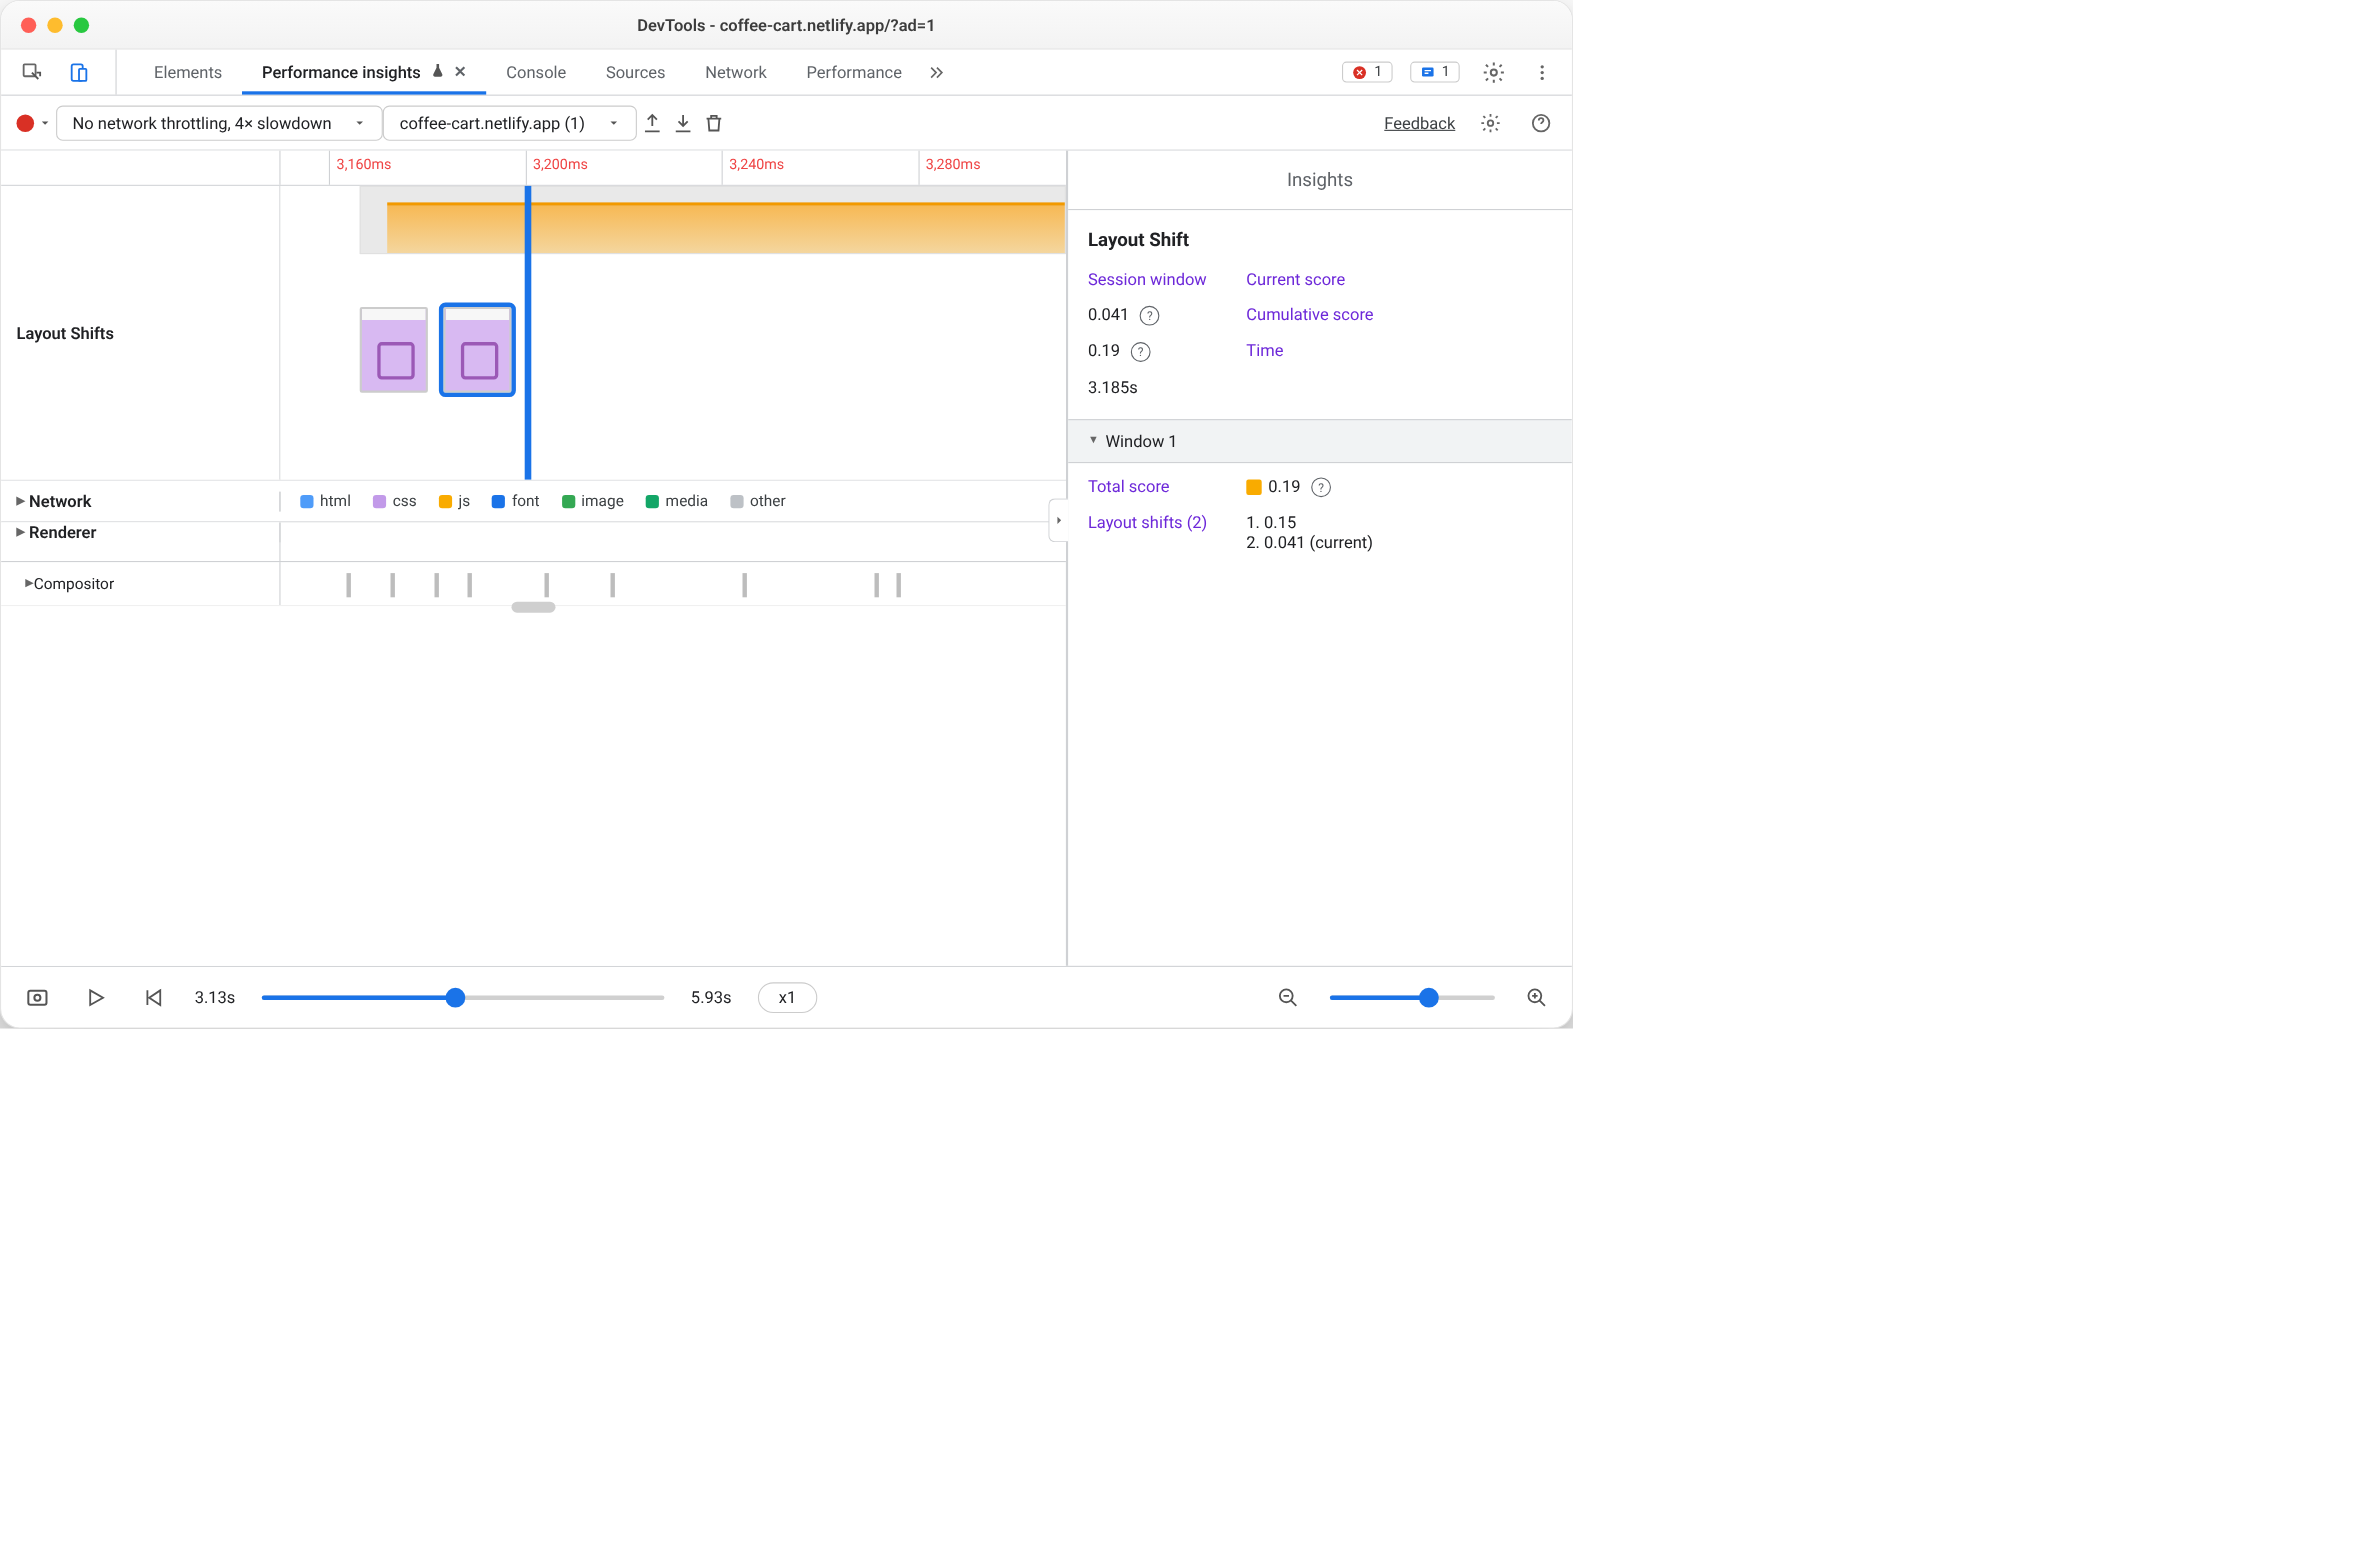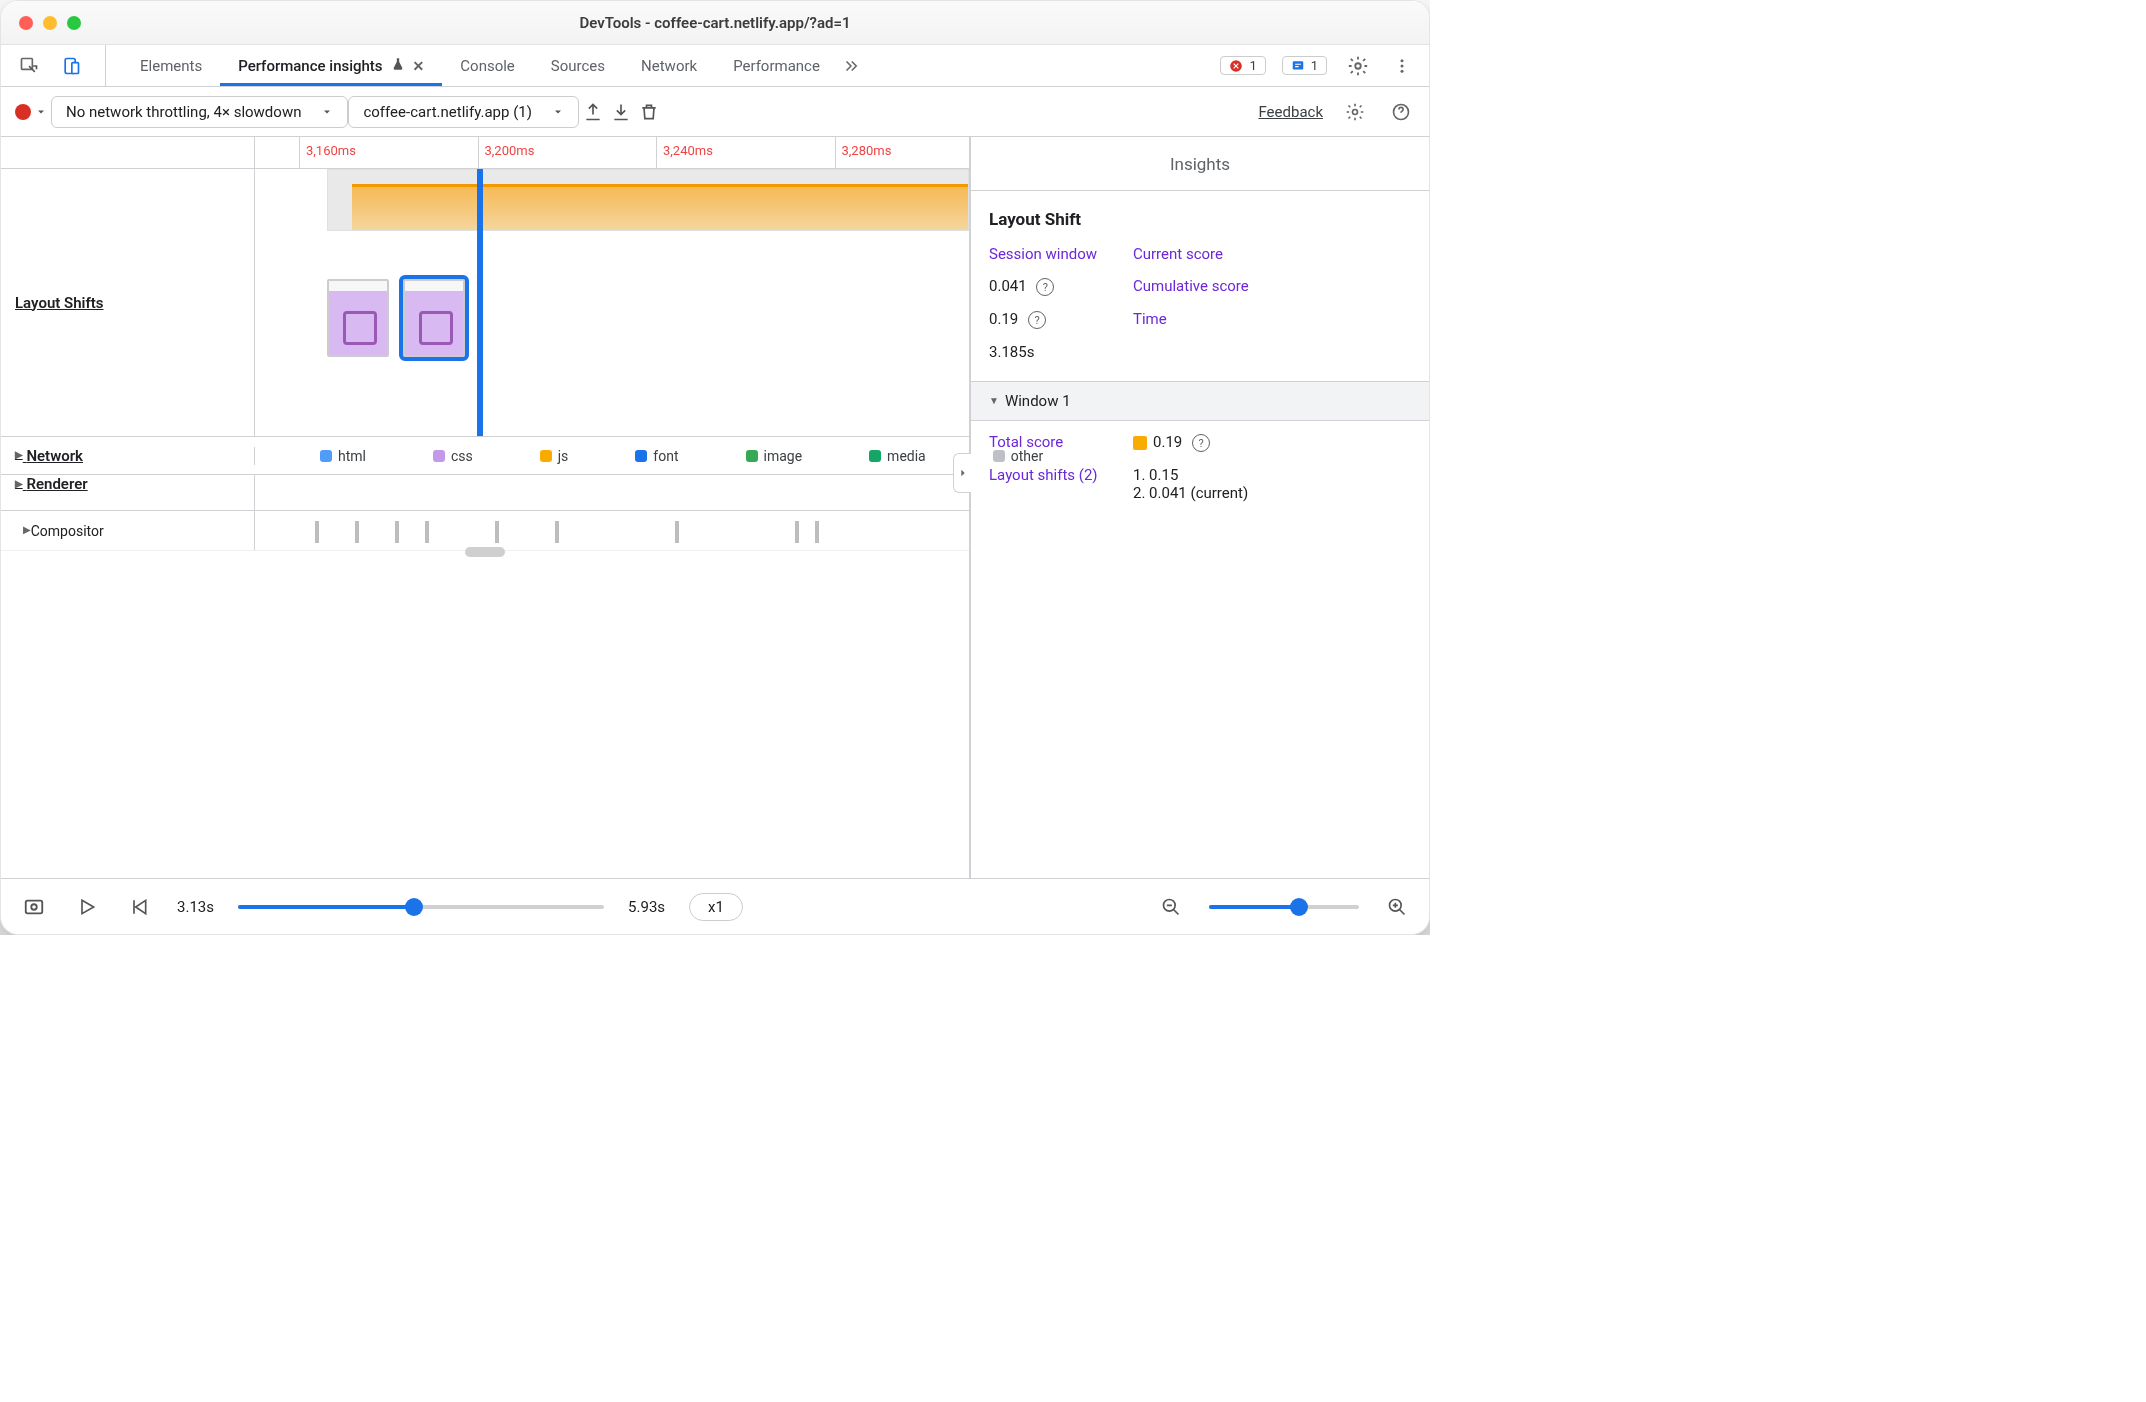--- a/index.html
+++ b/index.html
@@ -125,21 +125,20 @@
     display:flex; height:32px; border-bottom:1px solid var(--border);
     background:var(--bg);
   }
   .row-label-col { width:254px; flex-shrink:0; border-right:1px solid var(--border); }
   .timeline .ticks { flex:1; display:flex; position:relative; }
   .tick { flex:1; border-left:1px solid var(--border); font-size:13px; color:#ef4444; padding:6px 0 0 6px;margin-left:44px; }
   .labels { width:254px; border-right:1px solid var(--border); background:var(--bg); flex-shrink:0; }
   .labels .label-row {
     display:flex; align-items:center; padding:0 14px; font-weight:600;
     font-size:15px;
-    text-decoration:underline;
   }
 
   
   .ls-section { height:268px; display:flex; border-bottom:1px solid var(--border);}
   .ls-section .label-row { height:100%;}
   .ls-right { flex:1; position:relative; background:var(--bg); }
   .cls-bar {
     position:absolute; left:72px; top:0; right:0; height:62px;
     border:1px solid #e0e0e0; background:#e9e9e9;
   }
@@ -160,21 +159,21 @@
   }
   .thumb.selected { outline:4px solid var(--blue); }
 
   
   .net-header {
     height:38px; display:flex; align-items:center; border-bottom:1px solid var(--border);
     background:#fff;
   }
   .net-header .label-row { height:100%; width:254px; border-right:1px solid var(--border); flex-shrink:0;}
   .legend { display:flex; align-items:center; gap:20px; padding-left:18px; }
-  .legend-item { display:flex; align-items:center; gap:6px; font-size:14px; color:#3c4043;margin-left:47px;}
+  .legend-item { display:flex; align-items:center; gap:6px; font-size:14px; color:#3c4043;}
   .swatch { width:12px; height:12px; border-radius:3px; display:inline-block; }
   .sw-html{background:#4f9cf9;} .sw-css{background:#c29ae9;} .sw-js{background:#f9ab00;}
   .sw-font{background:#1a73e8;} .sw-image{background:#34a853;} .sw-media{background:#13a667;}
   .sw-other{background:#bdc1c6;}
   .net-rows { border-bottom:1px solid var(--border);}
   .net-row { display:flex; height:34px; border-bottom:1px solid #f0f0f0;}
   .net-row .name { width:254px; padding-left:22px; display:flex; align-items:center; border-right:1px solid var(--border); font-size:14px; background:var(--bg-light);}
   .net-row .bar-area { flex:1; position:relative;}
   .net-bar { position:absolute; top:8px; height:18px; border-radius:2px; background:#34a853;}
   .net-bar.pre { background:#a7dfb5; }

